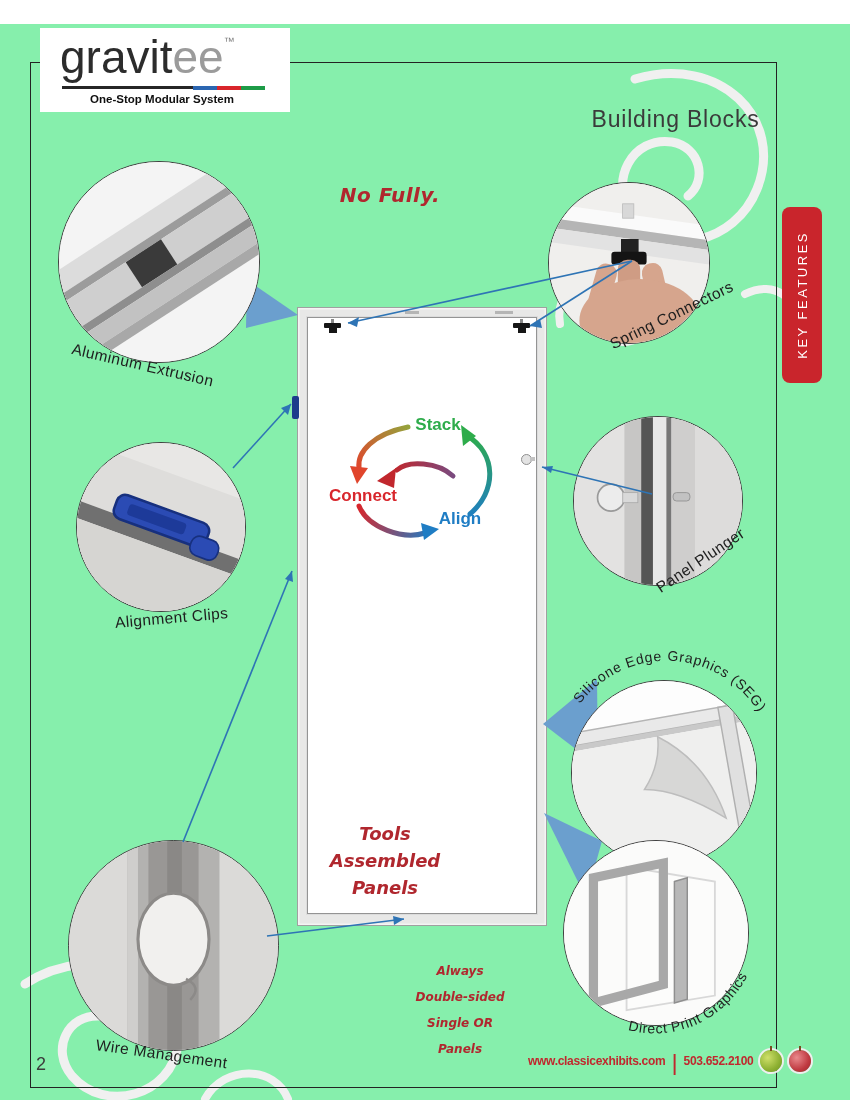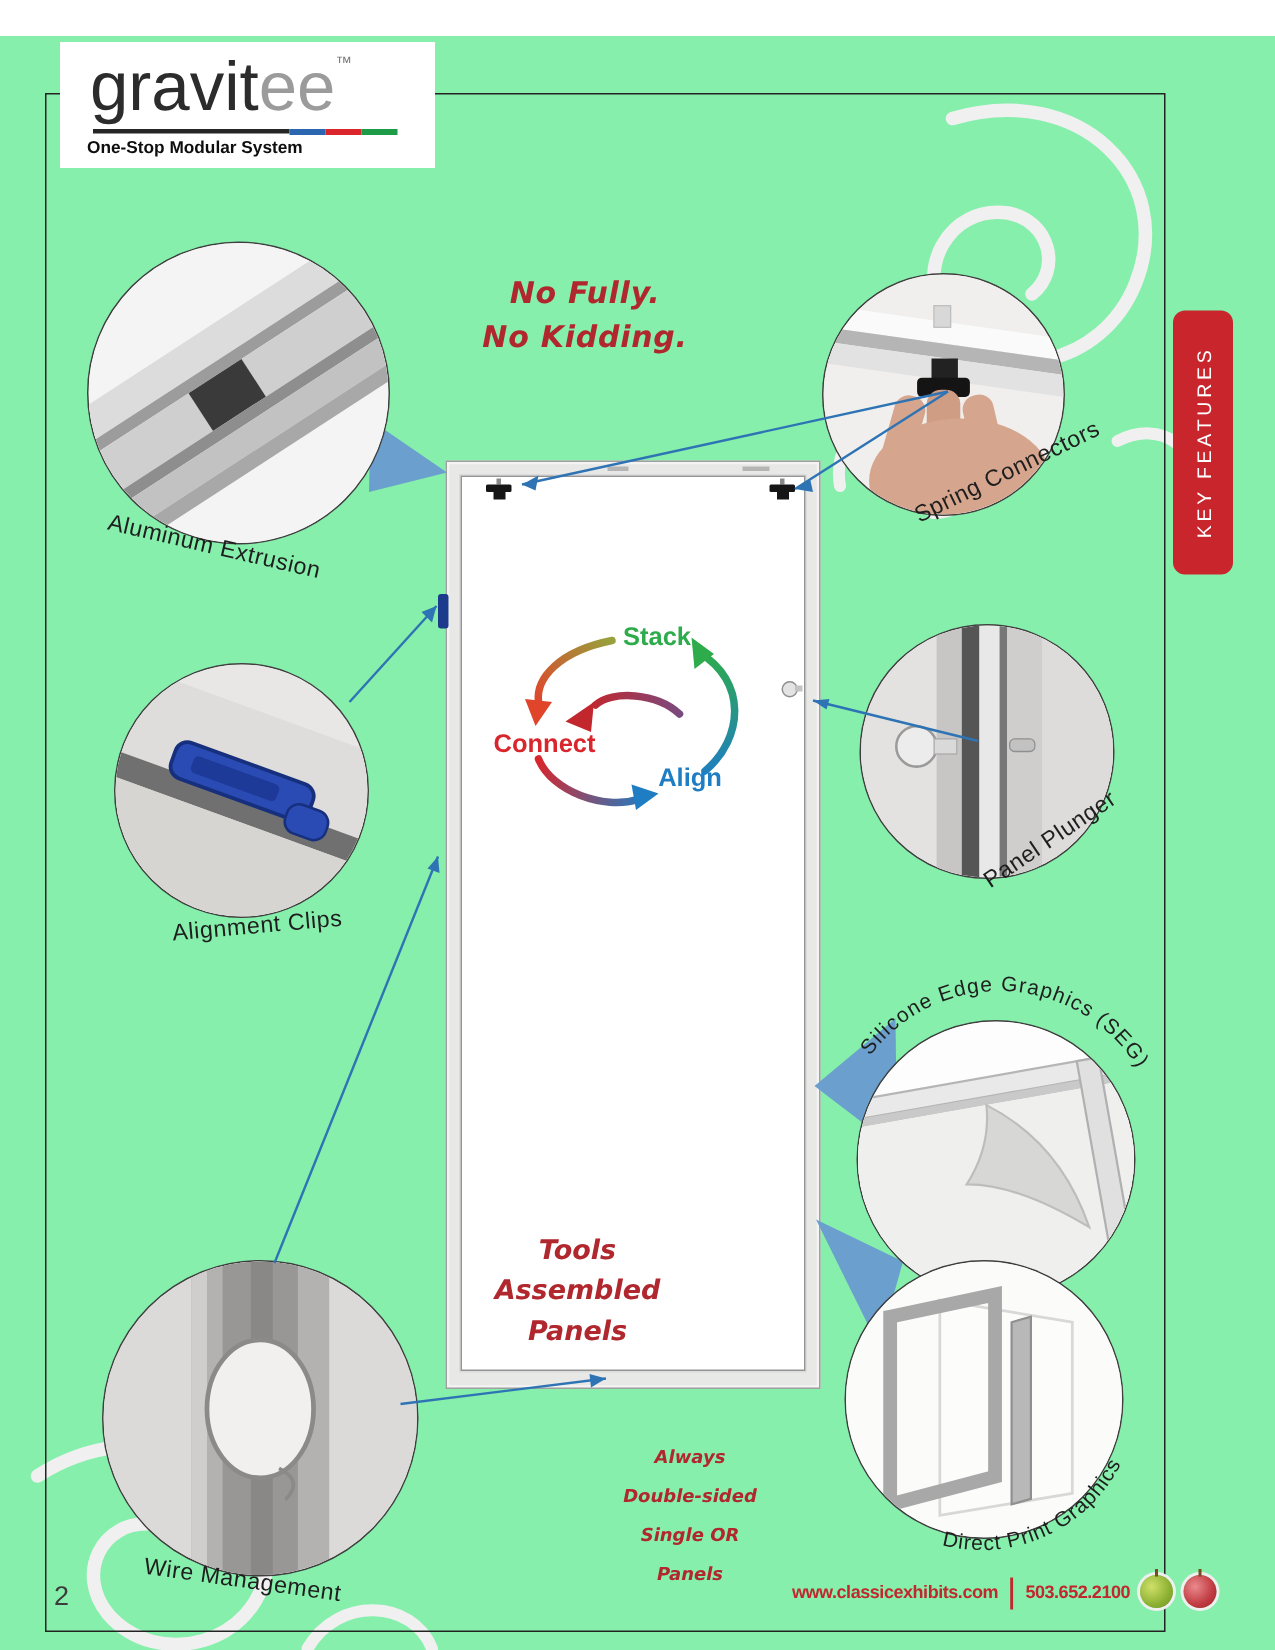--- a/index.html
+++ b/index.html
@@ -8,21 +8,21 @@
   .abs{position:absolute;}
   svg{display:block;}
   
   .page-border{left:30px;top:38px;width:745px;height:1024px;border:1.5px solid #232323;}
   
   .logo-block{left:40px;top:4px;width:250px;height:84px;background:#fff;}
   .brand{left:60px;top:6px;font-size:46px;letter-spacing:0px;color:#2c2c2c;font-weight:400;}
   .brand .gray{color:#9b9b9b;}
   .brand sup{font-size:11px;color:#777;vertical-align:28px;letter-spacing:0;}
   .rule-seg{top:61.5px;width:24px;height:4px;}
-  .tagline{left:58px;top:69px;width:208px;text-align:left;font-size:11.5px;font-weight:bold;color:#0e0e0e;letter-spacing:0px;}
+  .tagline{left:58px;top:69px;width:208px;text-align:center;font-size:11.5px;font-weight:bold;color:#0e0e0e;letter-spacing:0px;}
   
   .page-title{left:558px;top:80px;width:235px;text-align:center;font-size:23px;line-height:30px;color:#3a3a3a;letter-spacing:.8px;}
   
   .side-tab{left:782px;top:183px;width:40px;height:176px;background:#c9252c;border-radius:8px;
             display:flex;align-items:center;justify-content:center;}
   .side-tab span{writing-mode:vertical-rl;transform:rotate(180deg);color:#fff;font-size:13px;letter-spacing:2.5px;}
   
   .panel{left:297px;top:283px;width:248px;height:617px;background:#e8e8e7;border:1.5px solid #a0a0a0;
          box-shadow:inset 0 0 0 1.5px #f4f4f4;}
   .panel-inner{position:absolute;left:9px;top:9px;right:9px;bottom:11px;background:#fff;
@@ -78,20 +78,21 @@
       <span>gravit</span><span class="gray">ee</span><sup>™</sup>
     </div>
     <div class="abs" style="left:22px;top:58px;width:131px;height:3px;background:#262626;"></div>
     <div class="abs rule-seg" style="left:153px;top:57.5px;background:#2b66b1;"></div>
     <div class="abs rule-seg" style="left:177px;top:57.5px;background:#d9252b;"></div>
     <div class="abs rule-seg" style="left:201px;top:57.5px;background:#1d9b47;"></div>
     <div class="abs tagline" style="left:18px;top:65px;">One-Stop Modular System</div>
   </div>
 
   <div class="abs page-title">
+    <div>Building Blocks</div>
   </div>
 
   <div class="abs side-tab">
     <span>KEY FEATURES</span>
   </div>
 
   <div class="abs panel">
     <div class="panel-inner"></div>
   </div>
   <div class="abs frame-mark" style="left:405px;top:287px;width:14px;"></div>
@@ -246,21 +247,20 @@
   </svg>
 
   <div class="abs c-label" style="left:72px;top:316px;transform:rotate(13deg);">Aluminum Extrusion</div>
   <div class="abs c-label" style="left:611px;top:312px;transform:rotate(-26deg);">Spring Connectors</div>
   <div class="abs c-label" style="left:115px;top:590px;transform:rotate(-5deg);">Alignment Clips</div>
   <div class="abs c-label" style="left:658px;top:556px;transform:rotate(-34deg);">Panel Plunger</div>
   <div class="abs c-label" style="left:96px;top:1012px;transform:rotate(8deg);">Wire Management</div>
 
   <div class="abs script no-loose">
     <div>No Fully.</div>
-    <div>No Kidding.</div>
   </div>
   <div class="abs script fully">
     <div>Tools</div>
     <div>Assembled</div>
     <div>Panels</div>
   </div>
   <div class="abs script always">
     <div>Always</div>
     <div>Double-sided</div>
     <div>Single OR</div>

